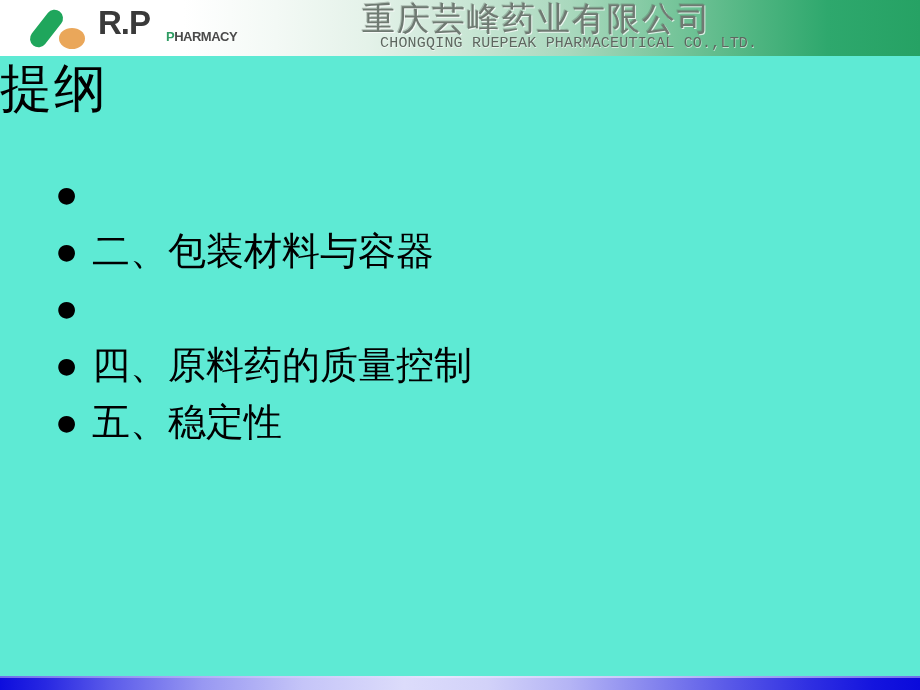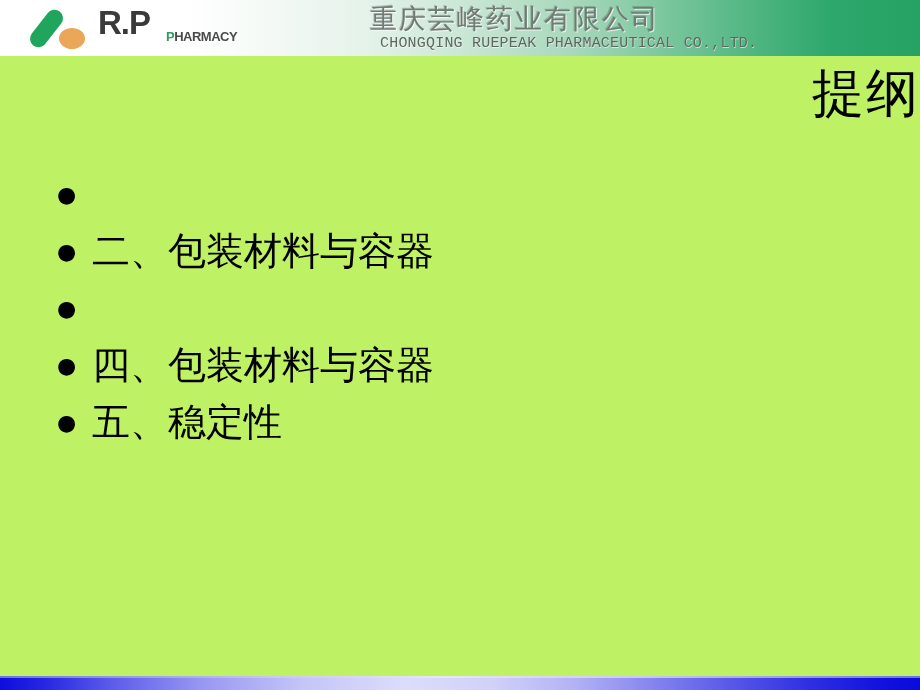--- a/index.html
+++ b/index.html
@@ -13,21 +13,21 @@
     overflow: hidden;
     font-family: "Liberation Serif", "DejaVu Serif", serif;
     position: relative;
   }
 
   #slide {
     position: absolute;
     left: 0; top: 0;
     width: 920px;
     height: 690px;
-    background: #bef264;
+    background: #5eead4;
     overflow: hidden;
   }
 
   
   #header-band {
     position: absolute;
     left: 0;
     top: 0;
     width: 920px;
     height: 56px;
@@ -92,24 +92,24 @@
     font-weight: bold;
     color: #4a4a4a;
     letter-spacing: -0.5px;
     line-height: 19px;
   }
   #logo-pharmacy .accent { color: #2f9c63; }
 
   
   #company-cn {
     position: absolute;
-    left: 370px;
+    left: 362px;
     top: 1px;
     font-family: "Liberation Serif", "DejaVu Serif", serif;
-    font-size: 27px;
+    font-size: 33px;
     letter-spacing: 2px;
     color: #6f7a72;
     line-height: 36px;
     white-space: nowrap;
     text-shadow: 1px 1px 0 rgba(255,255,255,0.75),
                 -1px -1px 0 rgba(90,100,92,0.35);
   }
   #company-en {
     position: absolute;
     left: 380px;
@@ -122,22 +122,22 @@
     white-space: nowrap;
     text-shadow: 0.5px 0.5px 0 rgba(255,255,255,0.6);
   }
 
   
   #slide-title {
     position: absolute;
     left: 0;
     top: 62px;
     width: 920px;
-    text-align: right;
-    font-family: Liberation Sans, sans-serif;
+    text-align: left;
+    font-family: Liberation Mono, monospace;
     font-size: 52px;
     line-height: 62px;
     color: #000000;
     letter-spacing: 2px;
   }
 
   
   #bullet-list {
     position: absolute;
     left: 50px;
@@ -234,21 +234,21 @@
     </li>
     <li>
       <span class="bullet-marker">●</span>
       <span class="bullet-text">二、包装材料与容器</span>
     </li>
     <li>
       <span class="bullet-marker">●</span>
     </li>
     <li>
       <span class="bullet-marker">●</span>
-      <span class="bullet-text">四、包装材料与容器</span>
+      <span class="bullet-text">四、原料药的质量控制</span>
     </li>
     <li>
       <span class="bullet-marker">●</span>
       <span class="bullet-text">五、稳定性</span>
     </li>
   </ul>
 
   <div id="footer-bar-top"></div>
   <div id="footer-bar"></div>
 

